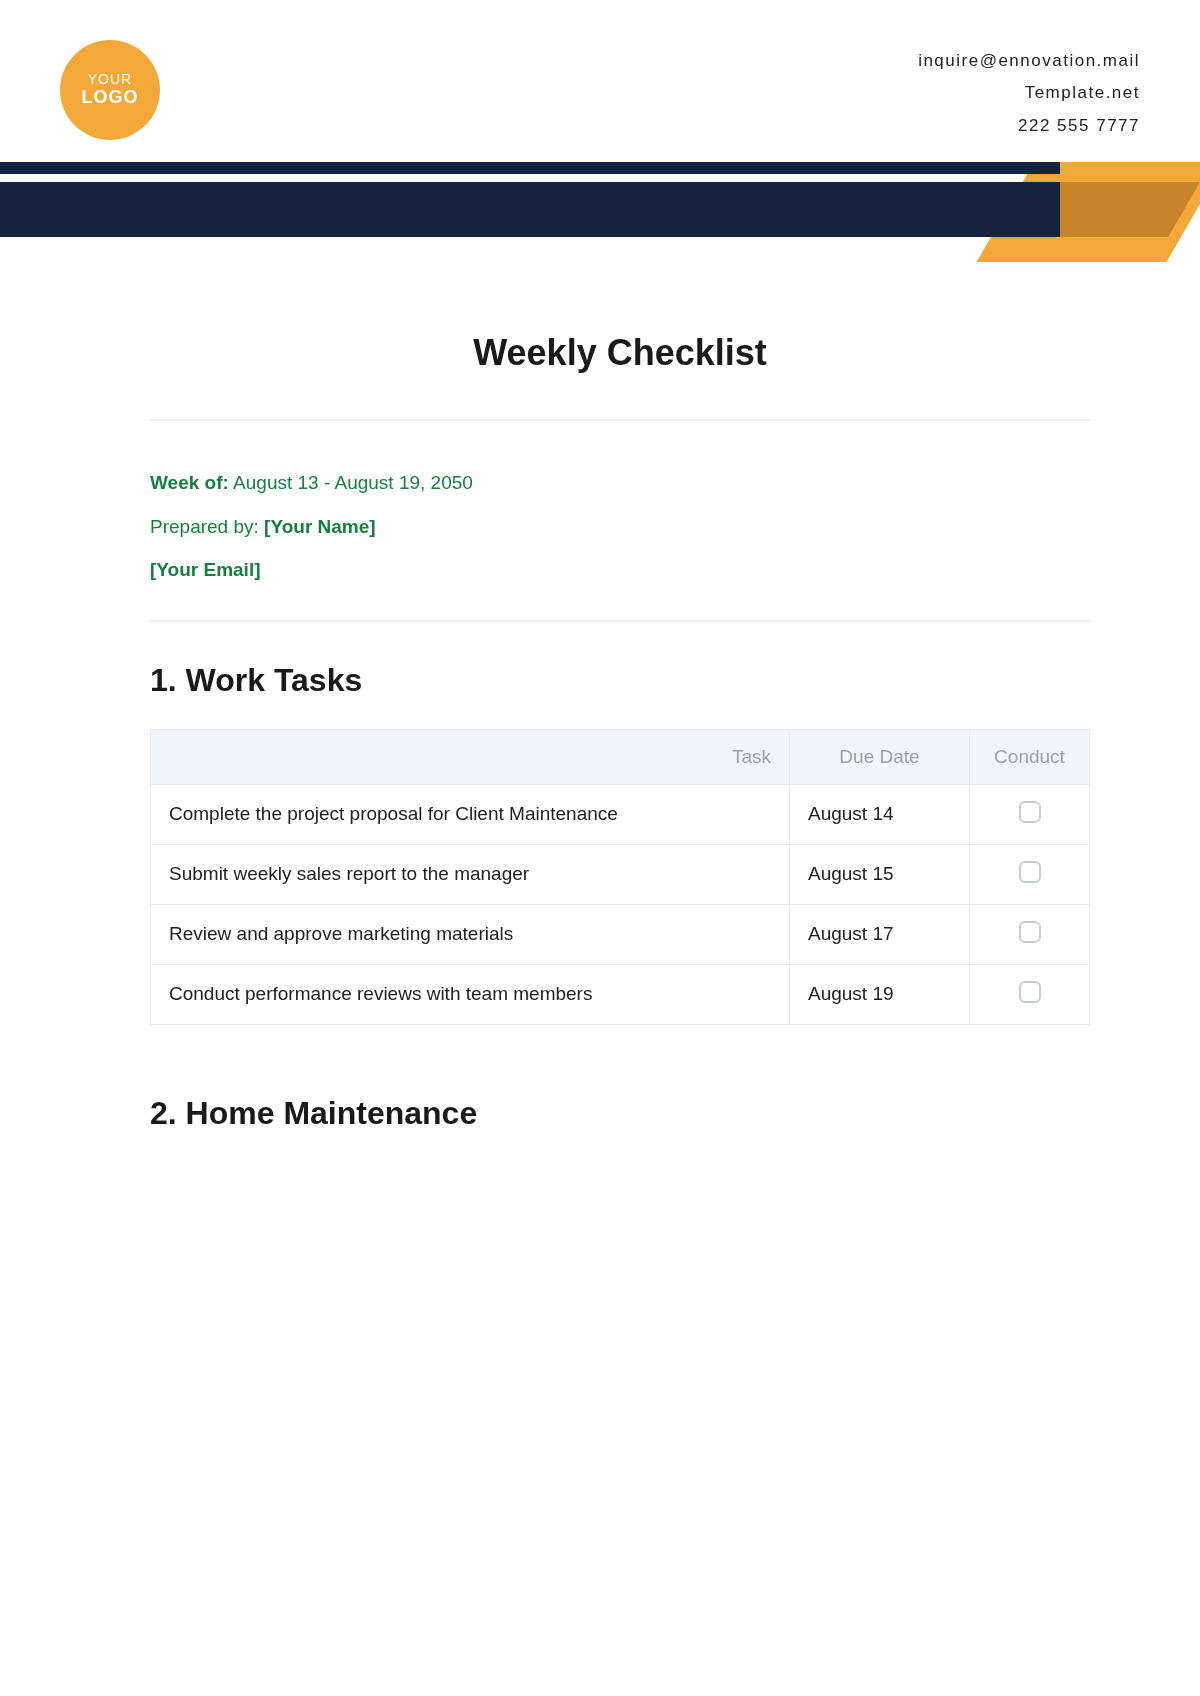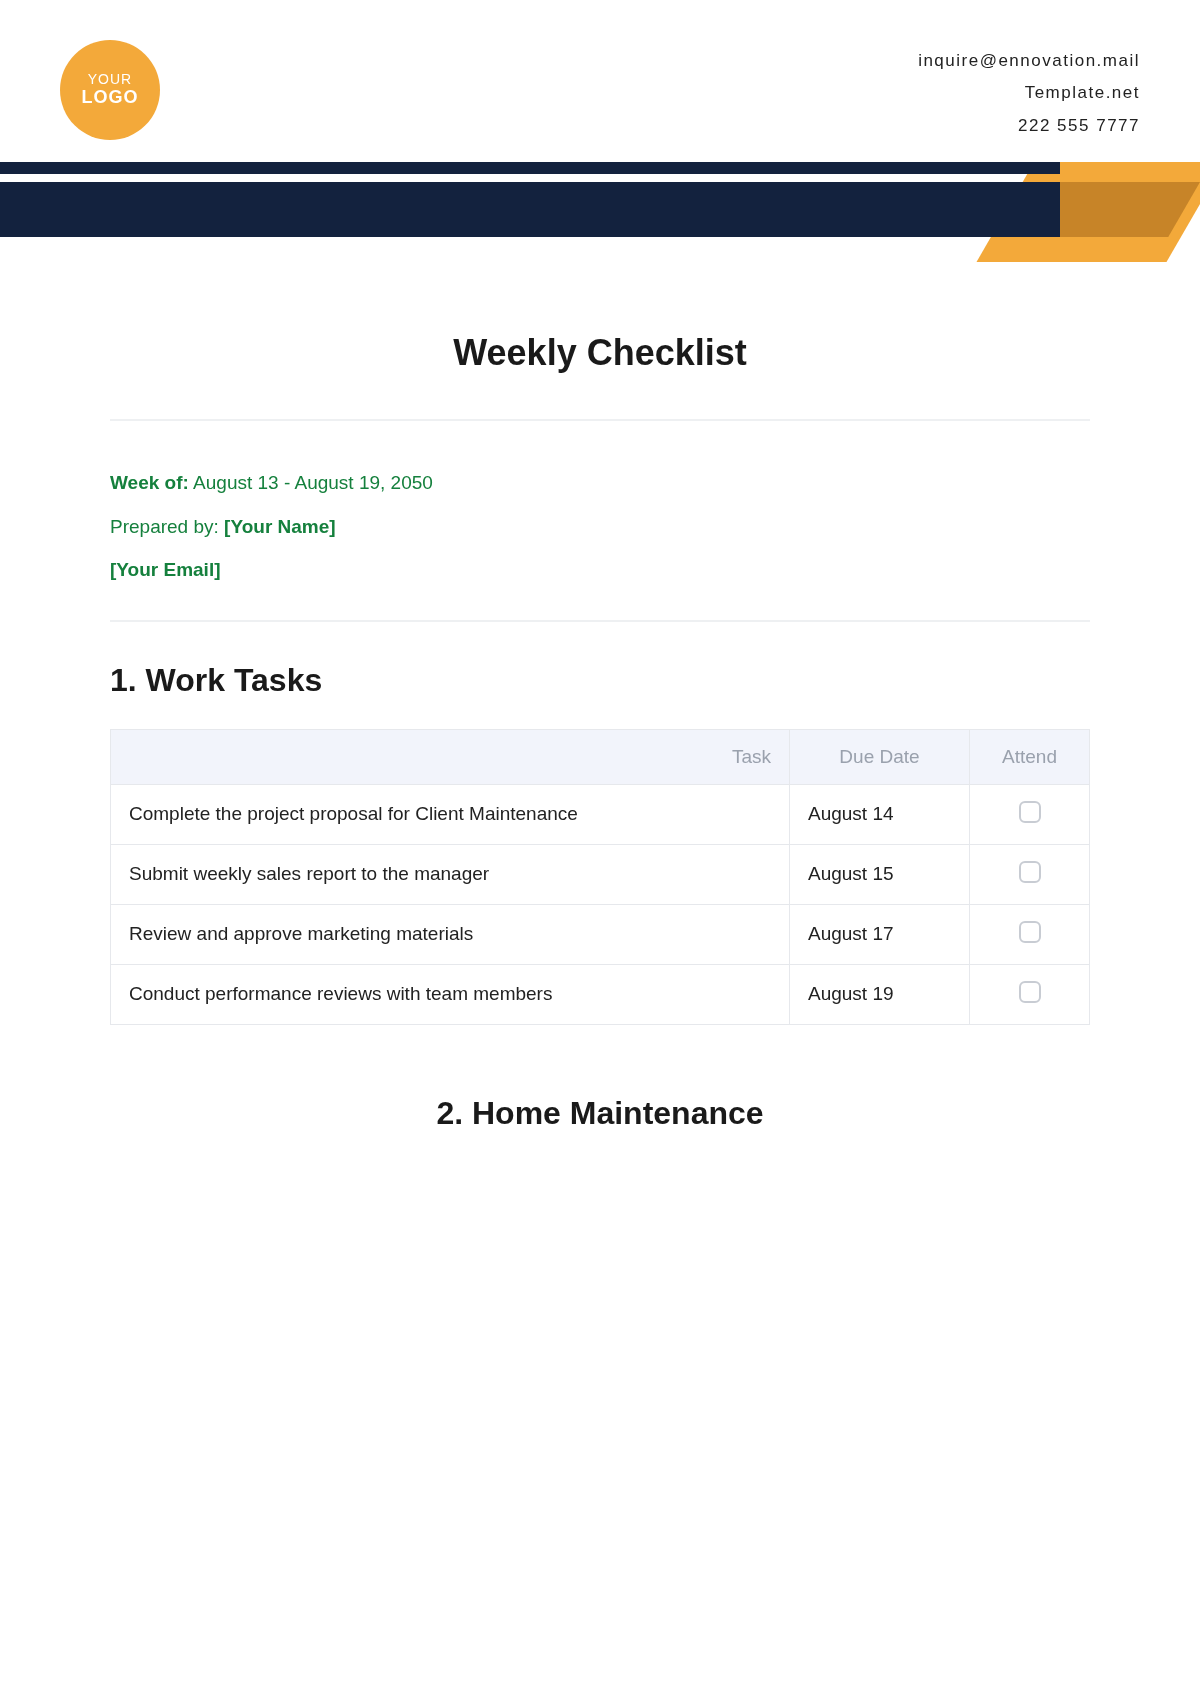--- a/index.html
+++ b/index.html
@@ -86,20 +86,21 @@
     right: -30px;
     top: -10px;
     width: 190px;
     height: 140px;
     background: #f3a93a;
     transform: skewX(-30deg);
     transform-origin: top left;
   }
   .content {
     padding: 70px 110px 0 110px;
+    margin-left: 40px;
   }
   .title {
     text-align: center;
     font-size: 36px;
     font-weight: 700;
     color: #1a1a1a;
     margin-bottom: 45px;
   }
   .hr {
     height: 2px;
@@ -192,21 +193,21 @@
 
     <div class="hr"></div>
 
     <h2 class="section-title">1. Work Tasks</h2>
 
     <table>
       <thead>
         <tr>
           <th>Task</th>
           <th>Due Date</th>
-          <th>Attend</th>
+          <th>Conduct</th>
         </tr>
       </thead>
       <tbody>
         <tr>
           <td>Complete the project proposal for Client Maintenance</td>
           <td class="due">August 14</td>
           <td class="status"><span class="checkbox"></span></td>
         </tr>
         <tr>
           <td>Submit weekly sales report to the manager</td>
@@ -219,16 +220,16 @@
           <td class="status"><span class="checkbox"></span></td>
         </tr>
         <tr>
           <td>Conduct performance reviews with team members</td>
           <td class="due">August 19</td>
           <td class="status"><span class="checkbox"></span></td>
         </tr>
       </tbody>
     </table>
 
-    <h2 class="section-title" style="margin-top:70px;text-align:center;">2. Home Maintenance</h2>
+    <h2 class="section-title" style="margin-top:70px;">2. Home Maintenance</h2>
 
   </div>
 </div>
 
 </body></html>

